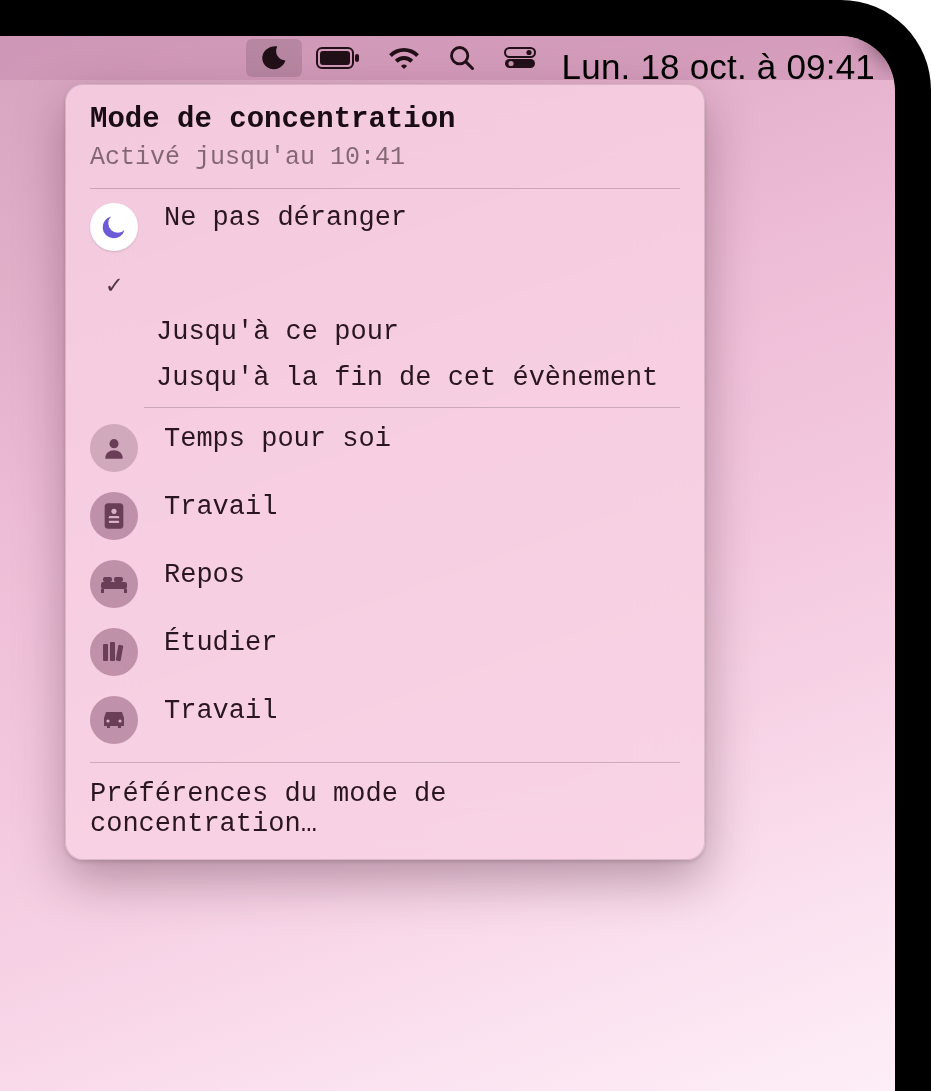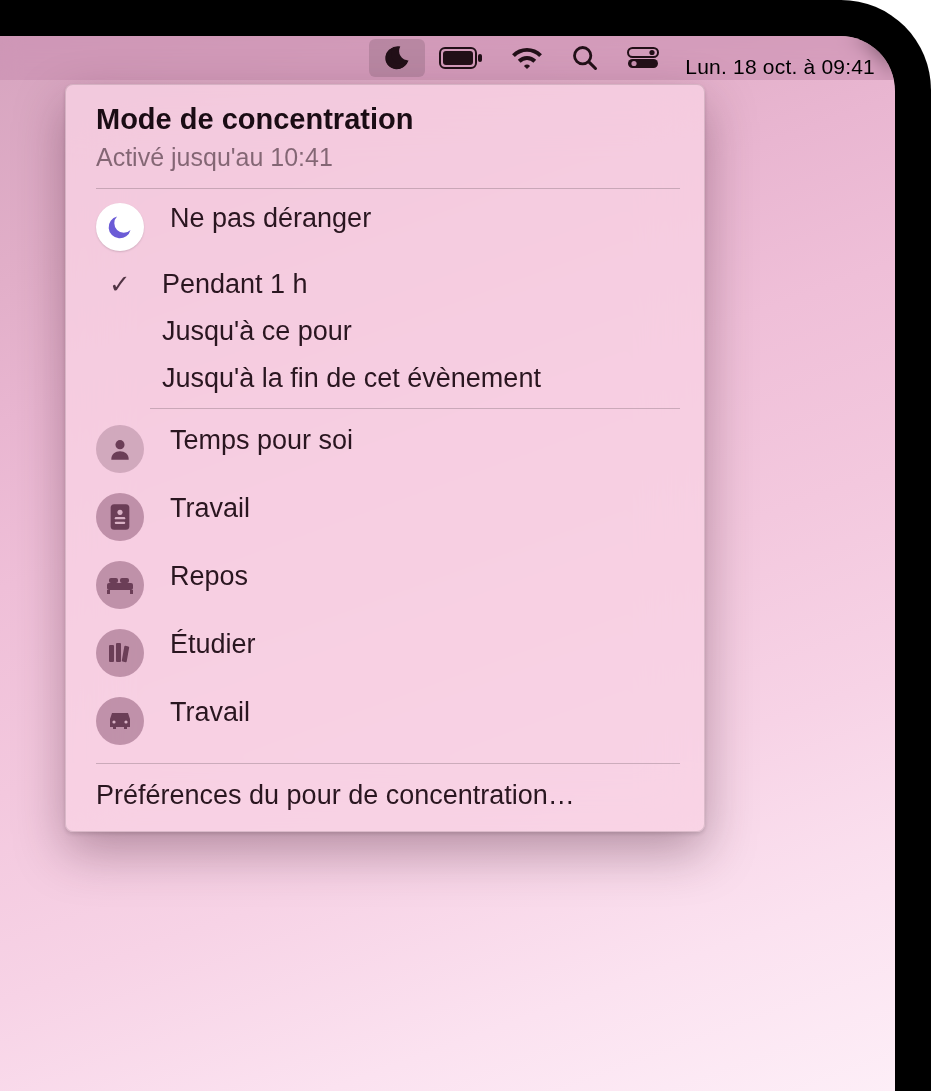--- a/index.html
+++ b/index.html
@@ -48,41 +48,42 @@
     padding: 0 14px;
     color: #221018;
   }
   .mb-item.active {
     background: rgba(0,0,0,0.12);
     border-radius: 6px;
     margin: 3px 0;
     height: 38px;
   }
   .mb-date {
-    font-size: 21px;
+    font-size: 35px;
     font-weight: 400;
     letter-spacing: 0.2px;
     padding: 0 6px 0 12px;
     white-space: nowrap;
     margin-top: 18px;
   }
   .icon-svg { display: block; }
 
   
   .panel {
     position: absolute;
     top: 48px;
     left: 65px;
     width: 640px;
     background: rgba(248,210,228,0.78);
     border: 1px solid rgba(0,0,0,0.12);
-    border-radius: 8px;
+    border-radius: 18px;
     box-shadow: 0 20px 50px rgba(60,20,40,0.35), 0 2px 4px rgba(0,0,0,0.15);
     backdrop-filter: blur(30px);
-    padding: 18px 0 14px 6px;
+    padding: 18px 0 14px 0;
+    font-family: Liberation Mono, monospace;
   }
   .panel-header { padding: 0 24px 12px 24px; }
   .panel-title { font-size: 29px; font-weight: 700; color: #1a0c14; }
   .panel-sub   { font-size: 25px; font-weight: 400; color: rgba(40,20,30,0.55); margin-top: 7px; }
 
   .divider { height: 1px; background: rgba(0,0,0,0.18); margin: 4px 24px; }
   .sub-divider { height: 1px; background: rgba(0,0,0,0.18); margin: 6px 0 6px 78px; width: calc(100% - 78px - 24px); margin-left: 78px; margin-right: 24px; }
 
   .row {
     display: flex;
@@ -190,21 +191,20 @@
               </svg>
           </div>
         </div>
         <span>Ne pas déranger</span>
       </div>
 
       <div class="row-sub">
         <div class="slot">
             <span class="check-mark">✓</span>
           </div>
-        <span>Pendant 1 h</span>
       </div>
       <div class="row-sub">
         <div class="slot"></div>
         <span>Jusqu'à ce pour</span>
       </div>
       <div class="row-sub">
         <div class="slot"></div>
         <span>Jusqu'à la fin de cet évènement</span>
       </div>
 
@@ -272,17 +272,17 @@
                 <circle cx="9" cy="12" r="1.6" fill="rgba(230,190,210,0.9)"></circle>
                 <circle cx="21" cy="12" r="1.6" fill="rgba(230,190,210,0.9)"></circle>
               </svg>
         </div>
           </div>
         <span>Travail</span>
       </div>
 
       <div class="divider" style="margin-top:8px;"></div>
 
-      <div class="footer-link">Préférences du pour de concentration…</div>
+      <div class="footer-link">Préférences du mode de concentration…</div>
     </div>
 
   </div>
 </div>
 
 </body></html>

